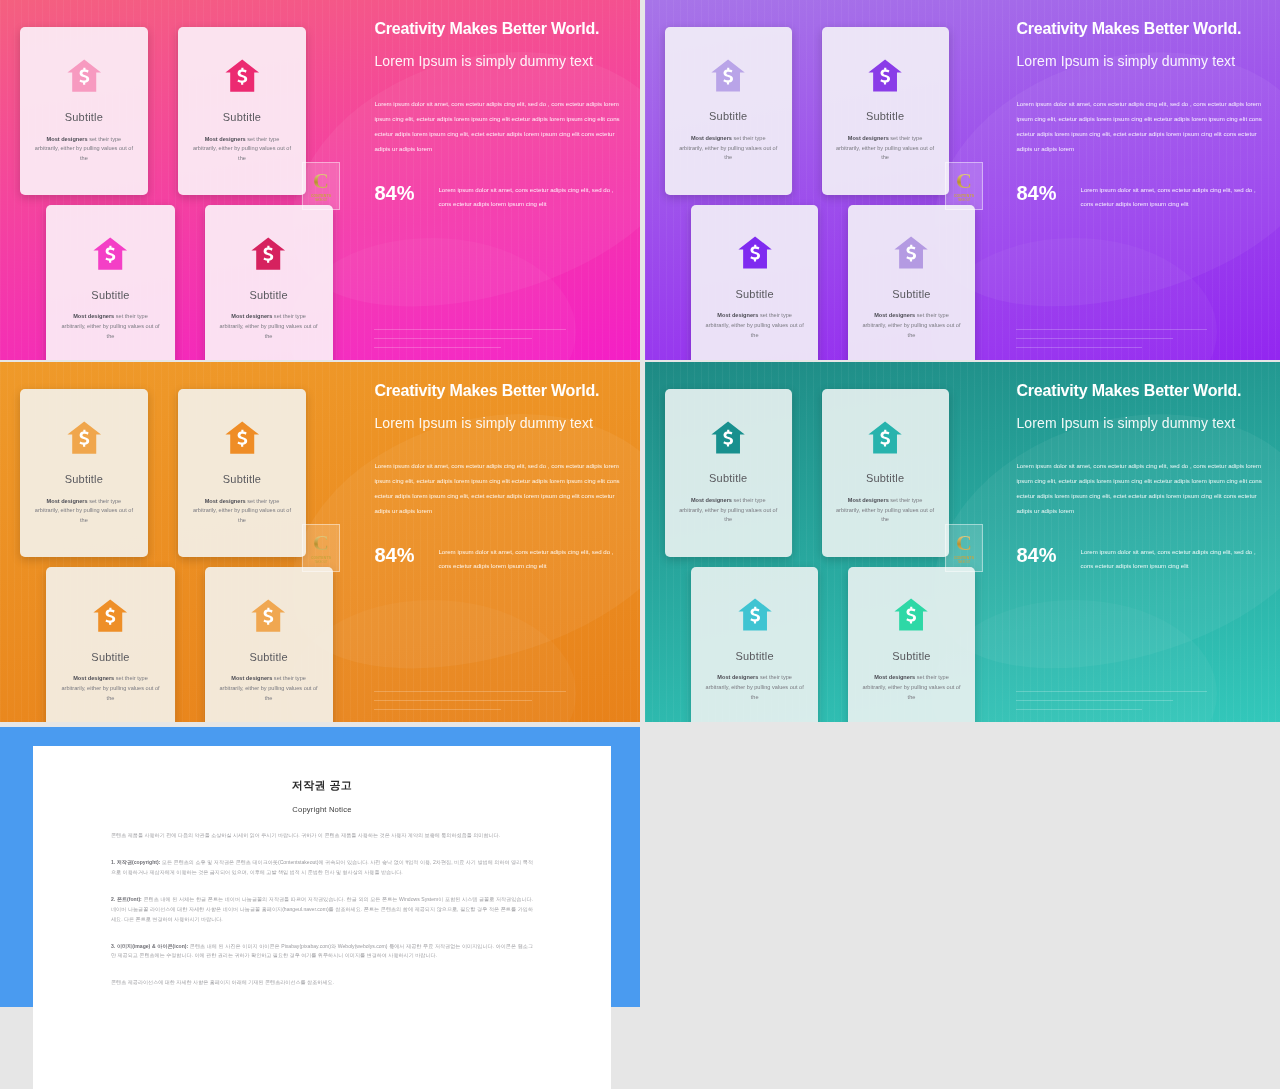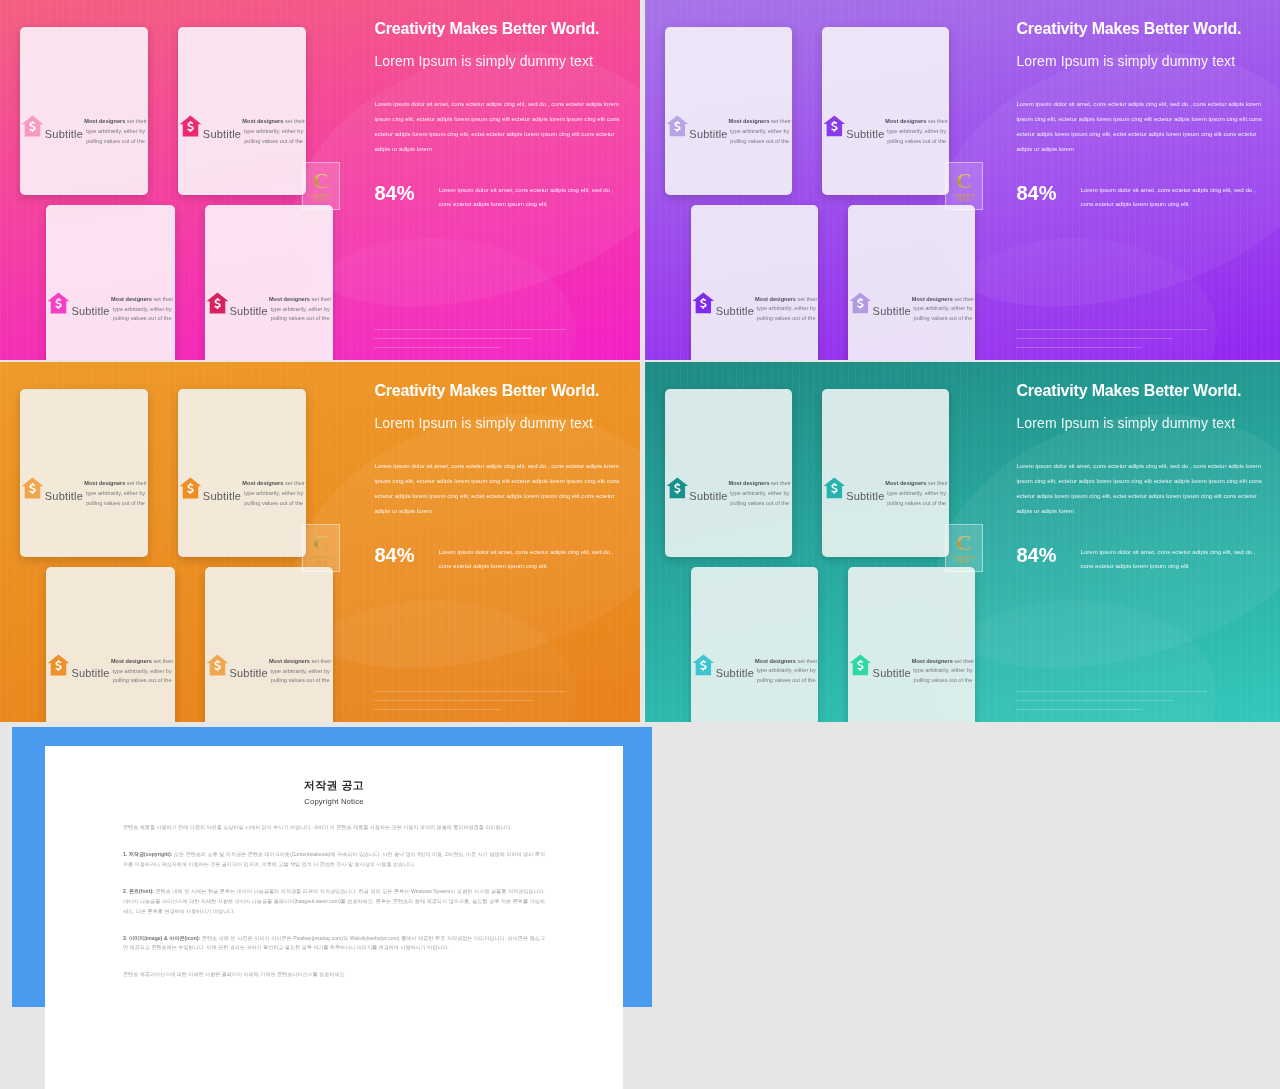--- a/index.html
+++ b/index.html
@@ -47,21 +47,21 @@
   
   .cards{
     position:absolute;
     left:3.1%;top:7.6%;
     width:52%;height:88%;
   }
   .card{
     position:absolute;
     border-radius:5px;
     box-shadow:0 3px 10px rgba(0,0,0,.18);
-    display:flex;flex-direction:row;
+    display:flex;flex-direction:column;
     align-items:center;
     box-sizing:border-box;
     padding-top:9%;
   }
   .card.c0{left:0%;   top:0%;    width:38.5%;height:53%;}
   .card.c1{left:47.5%;top:0%;    width:38.5%;height:53%;}
   .card.c2{left:8%;   top:56%;   width:38.5%;height:53%;}
   .card.c3{left:55.5%;top:56%;   width:38.5%;height:53%;}
 
   .icon-house{
@@ -169,21 +169,21 @@
     font-weight:700;
   }
   .watermark .wm-t2{
     font-size:2.8px;
     color:#c8a341;
   }
 
   
   .doc-tile{
     position:absolute;
-    left:12px;top:727px;
+    left:0;top:727px;
     width:640px;height:280px;
     background:#4a9bf0;
     box-sizing:border-box;
   }
   .doc-page{
     position:absolute;
     left:33px;top:19px;
     width:578px;height:1040px;
     background:#fff;
     box-sizing:border-box;
@@ -194,21 +194,21 @@
     text-align:center;
     font-size:11px;
     font-weight:700;
     color:#2a2a2a;
     letter-spacing:.4px;
   }
   .doc-h2{
     text-align:center;
     font-size:7.6px;
     color:#3a3a3a;
-    margin-top:4px;
+    margin-top:12px;
     letter-spacing:.2px;
   }
   .doc-p{
     margin-top:17px;
     font-size:5.1px;
     line-height:1.95;
     color:#9a9a9e;
     text-align:justify;
   }
   .doc-p b{color:#6e6e74;}

